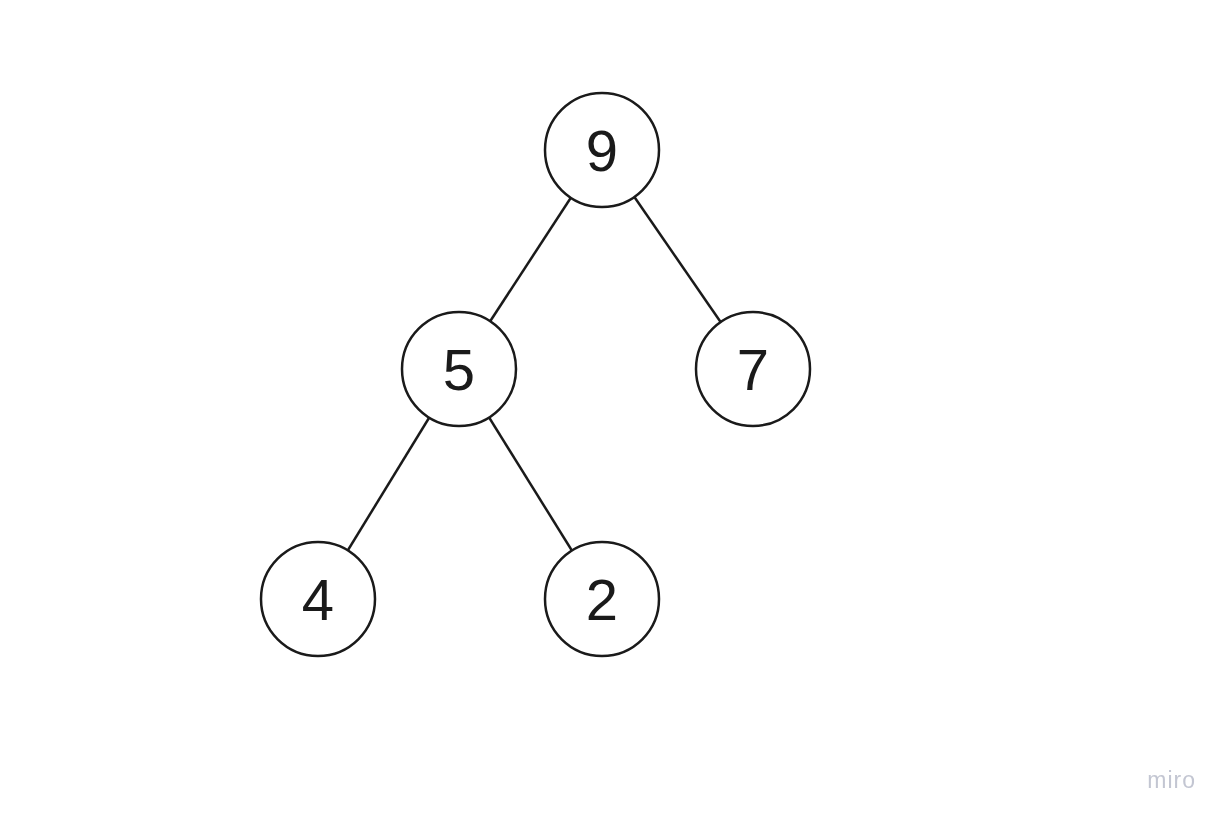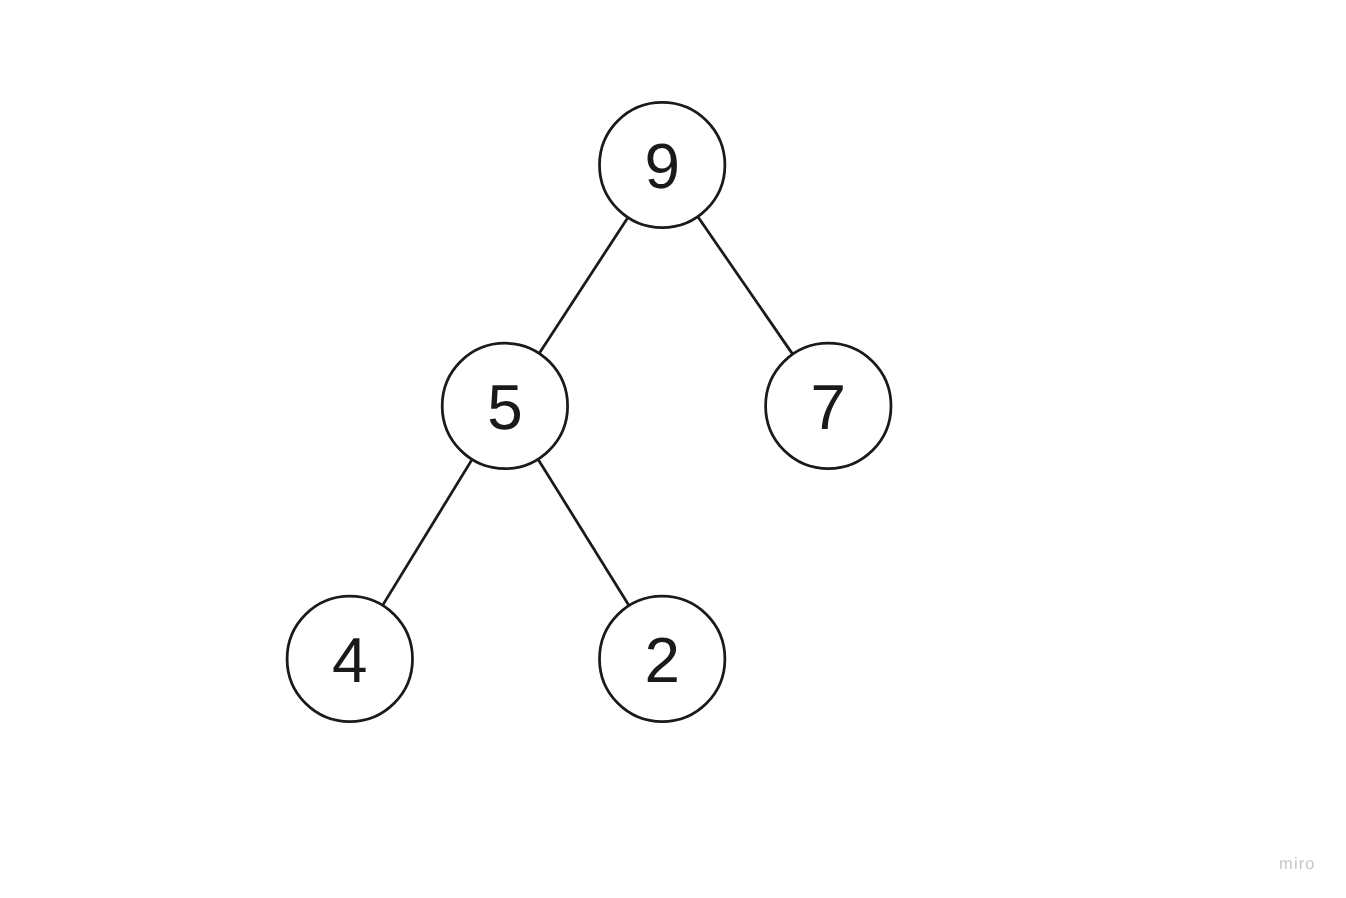--- a/index.html
+++ b/index.html
@@ -31,21 +31,21 @@
   .node-label {
     font-family: "Liberation Sans", sans-serif;
     font-weight: 400;
     text-anchor: middle;
   }
   .watermark {
     position: absolute;
     right: 28px;
     bottom: 22px;
     font-family: "Liberation Sans", sans-serif;
-    font-size: 15px;
+    font-size: 23px;
     font-weight: 400;
     letter-spacing: 1px;
     user-select: none;
   }
 </style>
 </head>
 <body style="background: rgb(255, 255, 255);">
 
 <div id="board">
   <svg id="tree-svg" xmlns="http://www.w3.org/2000/svg" viewBox="0 0 1224 816">

